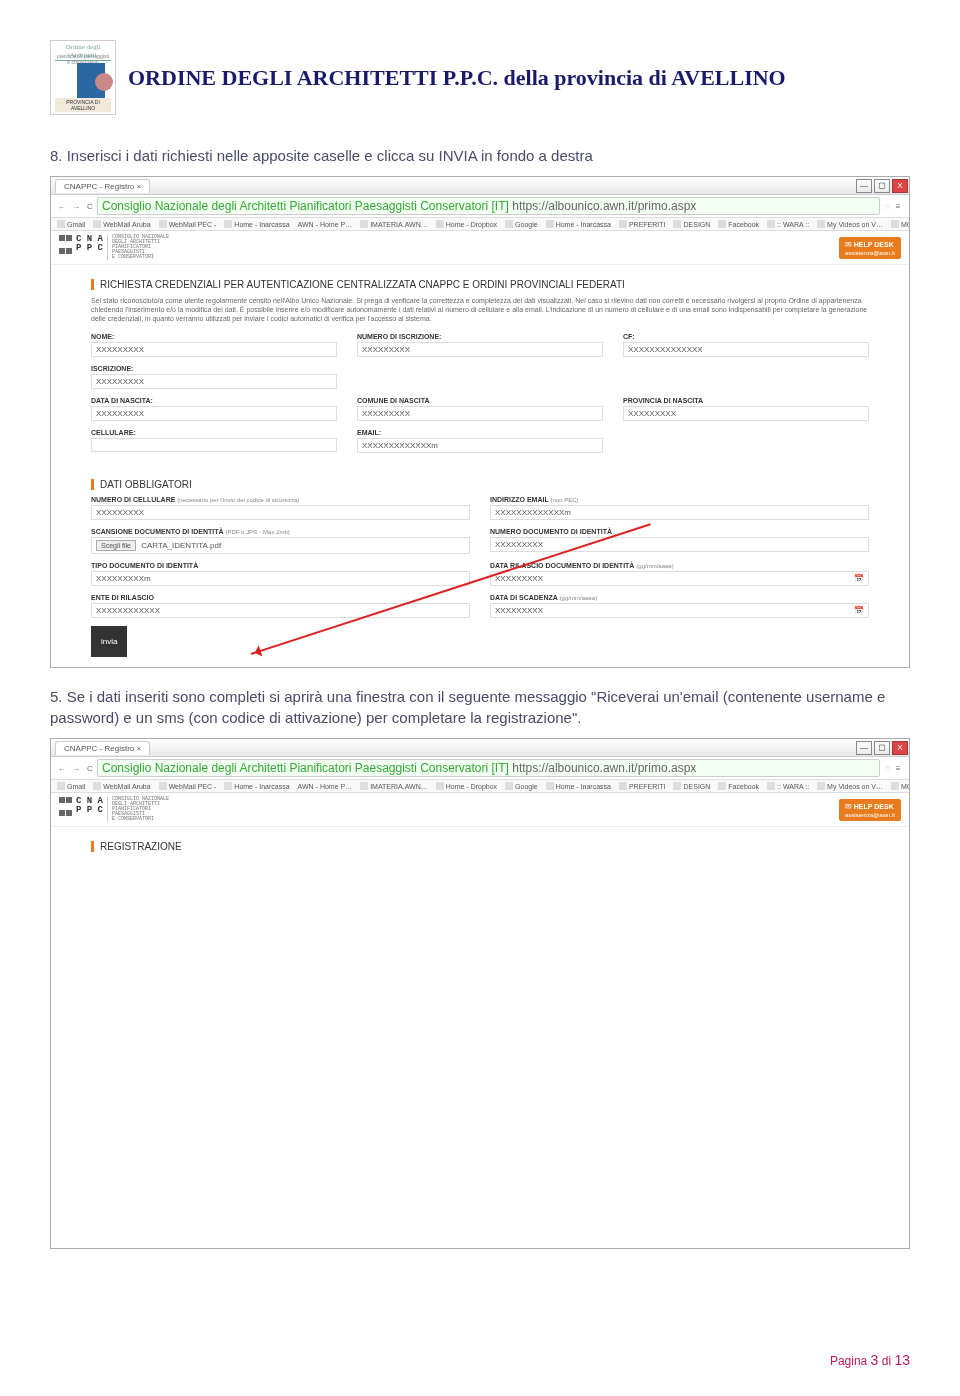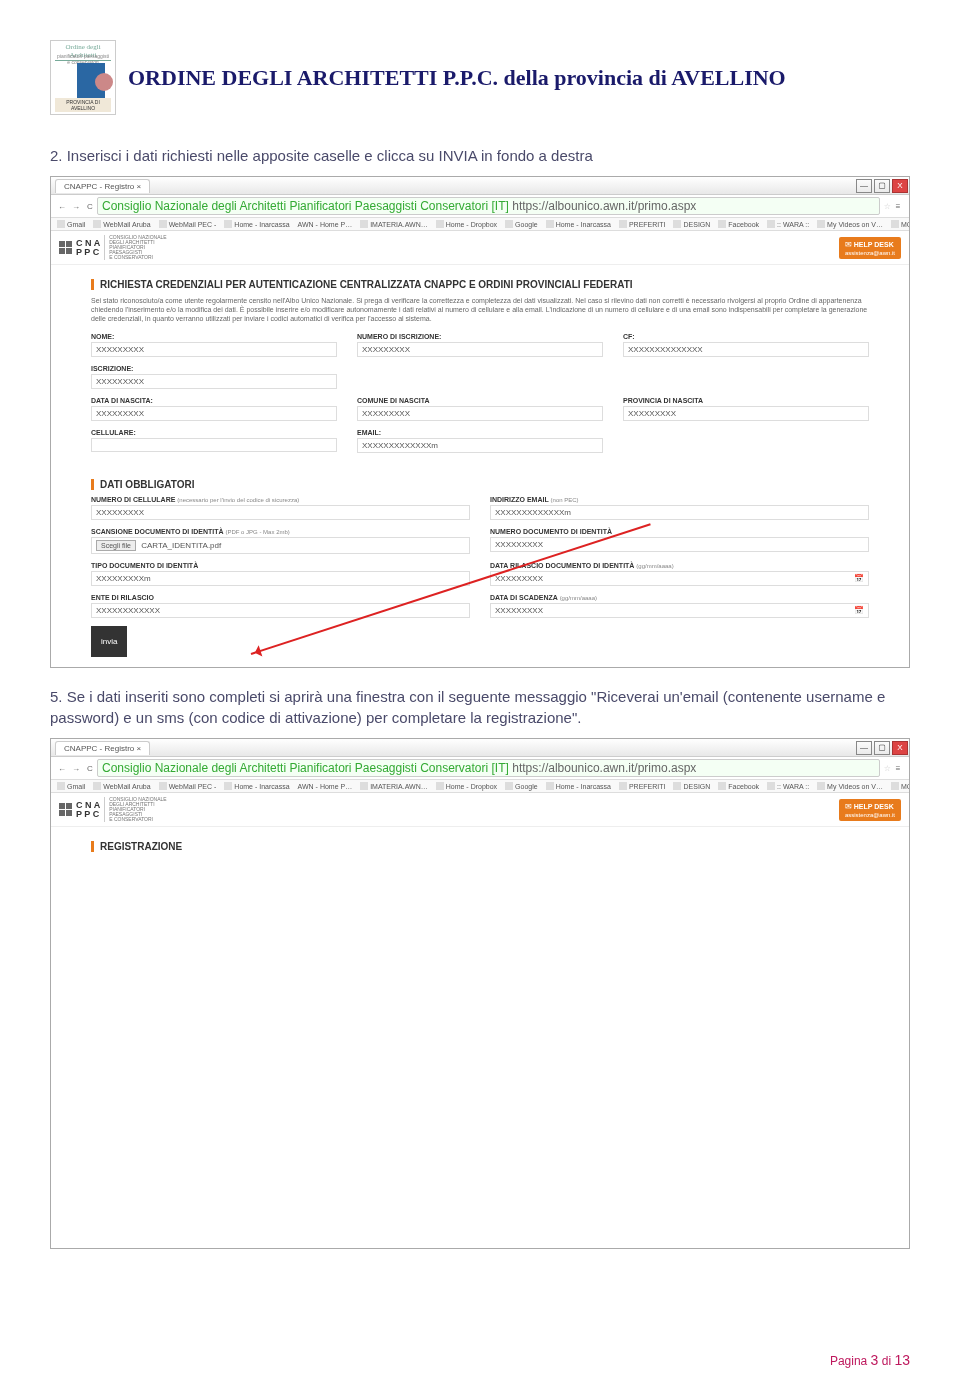--- a/index.html
+++ b/index.html
@@ -94,35 +94,35 @@
     overflow: hidden; white-space: nowrap;
   }
   .bm-row span { display: inline-flex; align-items: center; gap: 2px; }
   .bm-row .bm-icon { width: 8px; height: 8px; background: #ddd; display: inline-block; }
 
   .app-header {
     background: #fff; border-bottom: 1px solid #eee;
     display: flex; align-items: center; padding: 4px 8px;
     justify-content: space-between;
   }
-  .app-logo { display: flex; align-items: center; gap: 4px; }
+  .app-logo { display: flex; gap: 4px; font-family: Liberation Mono, monospace; }
   .app-logo .sq { display: grid; grid-template-columns: repeat(2,1fr); gap: 1px; }
   .app-logo .sq div { width: 6px; height: 6px; background: #666; }
   .app-logo-text { font-size: 9px; font-weight: bold; color: #333; line-height: 1; }
   .app-logo-sub { font-size: 5px; color: #777; line-height: 1; }
   .help-desk {
     background: #e87b1c; color: #fff; font-size: 7px;
     padding: 3px 6px; border-radius: 2px;
   }
 
   .content-area { background: #fff; padding: 8px 40px 10px 40px; }
   .section-title {
     border-left: 3px solid #e87b1c;
     padding-left: 6px;
-    font-weight: bold; font-size: 10px; color: #333;
+    font-weight: normal; font-size: 10px; color: #333;
     margin: 6px 0;
     text-transform: uppercase;
   }
   .intro-text { font-size: 7px; color: #666; line-height: 1.3; margin-bottom: 10px; }
   .form-grid {
     display: grid; grid-template-columns: 1fr 1fr 1fr;
     gap: 8px 20px;
   }
   .form-grid .field label { display: block; font-size: 7px; font-weight: bold; color: #333; text-transform: uppercase; margin-bottom: 2px; }
   .form-grid .field .sublabel { font-size: 6px; color: #888; font-weight: normal; text-transform: none; }
@@ -185,21 +185,21 @@
     <div class="logo-box">
       <div class="logo-top">Ordine degli Architetti</div>
       <div class="logo-sub">pianificatori paesaggisti e conservatori</div>
       <div class="logo-shape"></div>
       <div class="logo-shape2"></div>
       <div class="logo-bottom">PROVINCIA DI AVELLINO</div>
     </div>
     <div class="header-title">ORDINE DEGLI ARCHITETTI P.P.C. della provincia di AVELLINO</div>
   </div>
 
-  <p class="instruction">2. Inserisci i dati richiesti nelle apposite caselle e clicca su INVIA in fondo a destra</p>
+  <p class="instruction">8. Inserisci i dati richiesti nelle apposite caselle e clicca su INVIA in fondo a destra</p>
 
   <div class="browser first">
     <div class="browser-titlebar">
       <div class="tab">CNAPPC - Registro ×</div>
       <div class="win-ctrl">
         <span>—</span>
         <span>▢</span>
         <span class="close">X</span>
       </div>
     </div>

